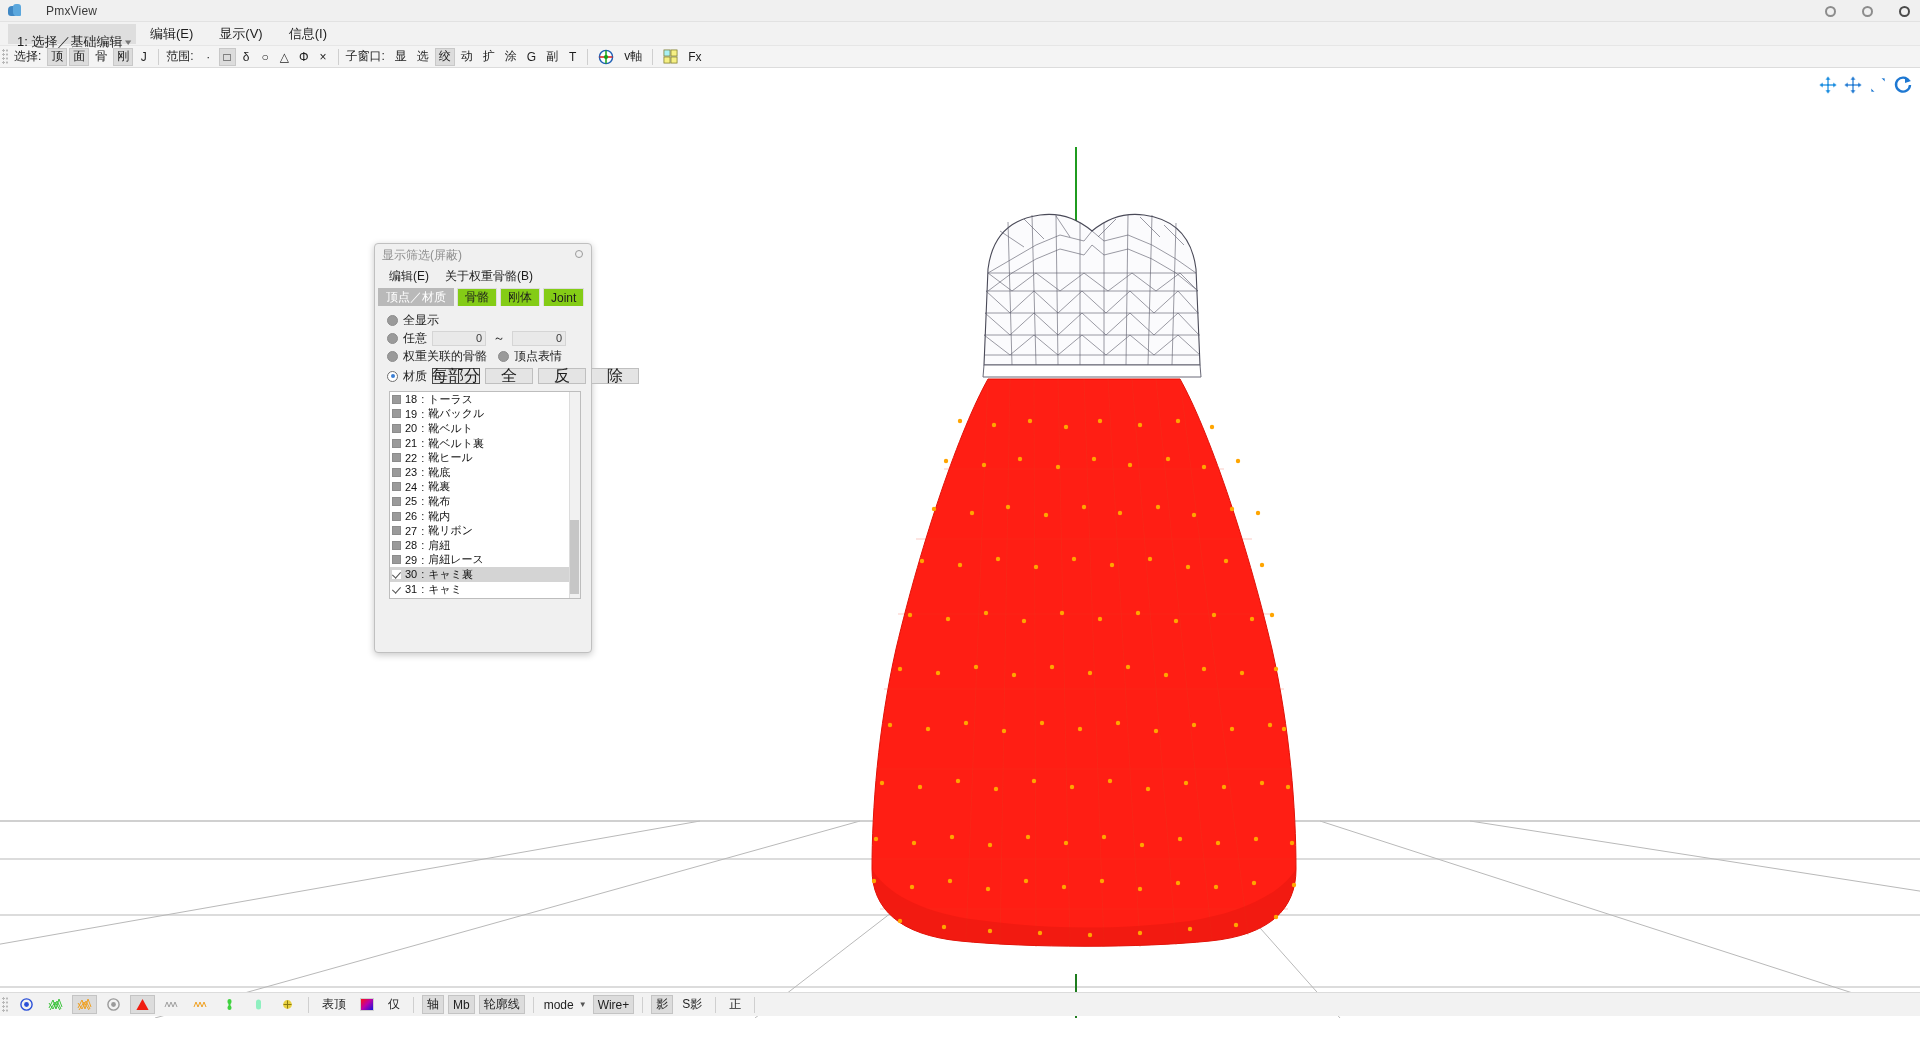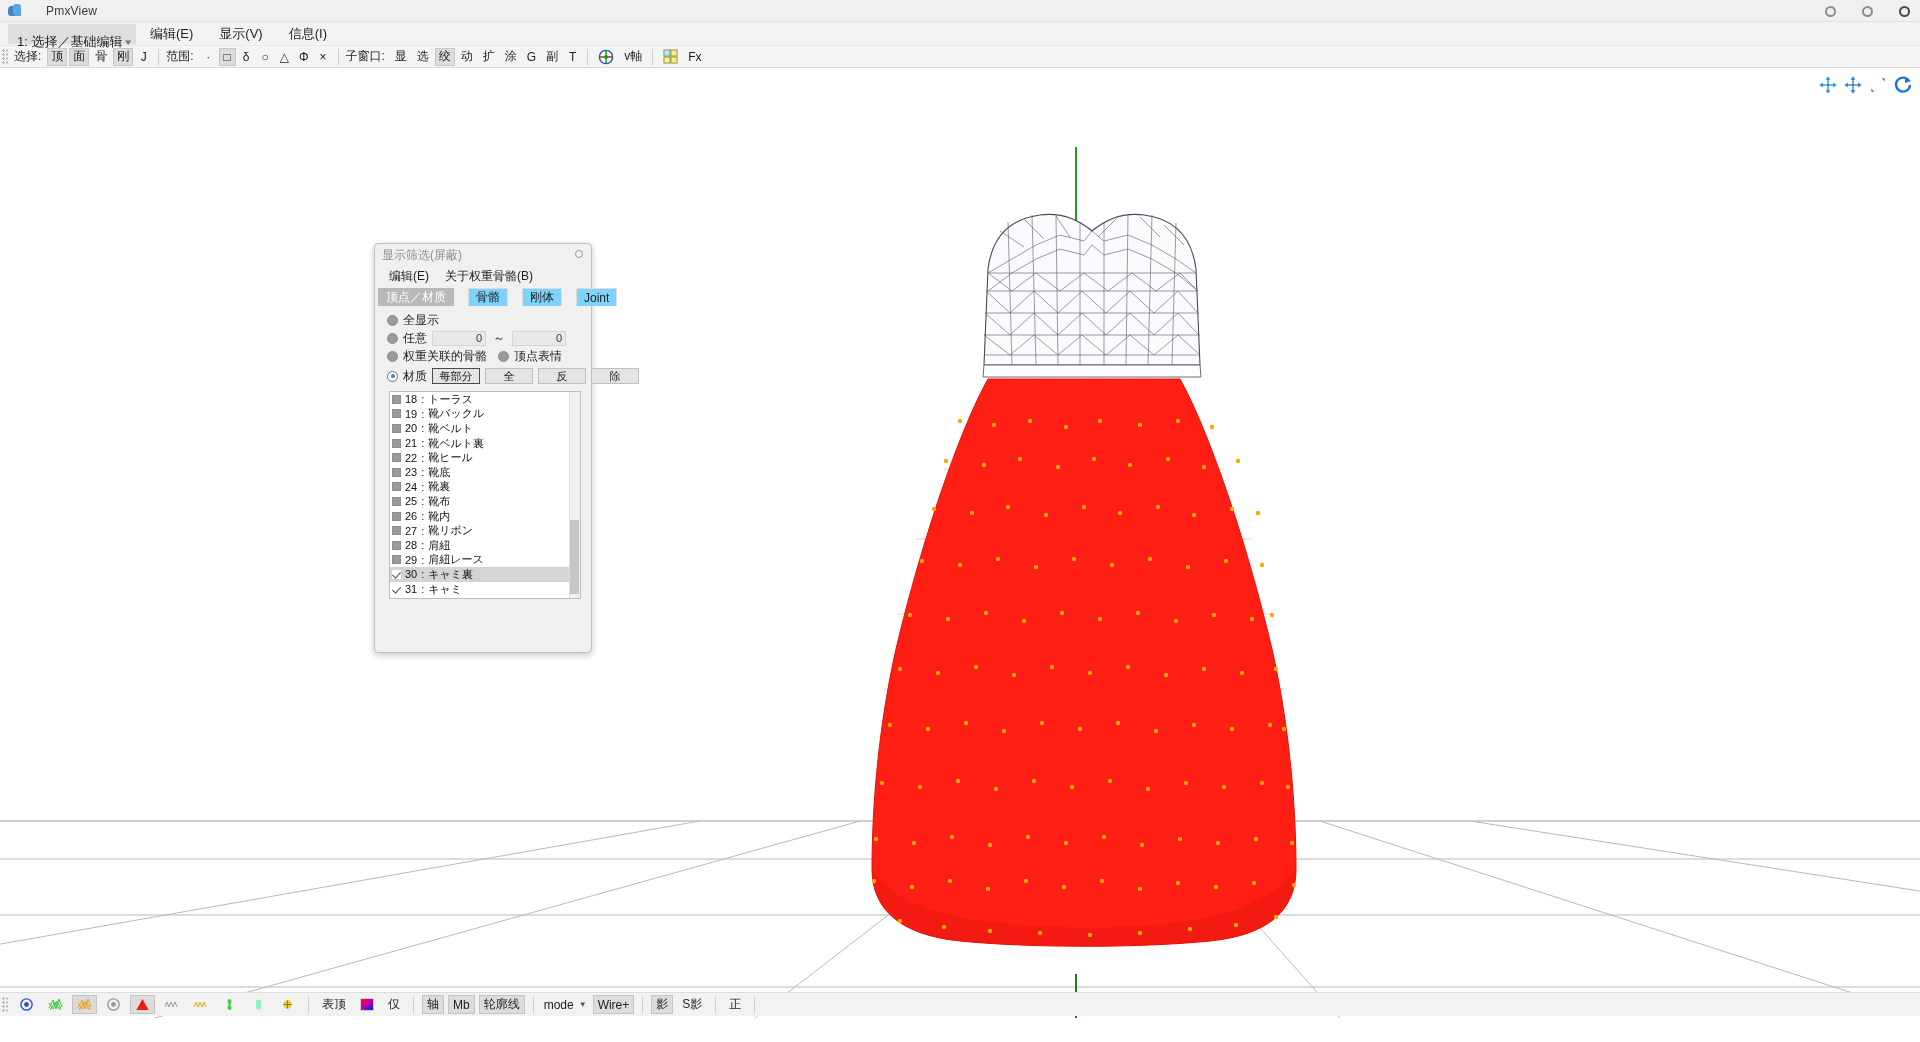--- a/index.html
+++ b/index.html
@@ -182,30 +182,30 @@
     height: 20px;
     display: flex; align-items: center;
     padding-left: 14px;
     gap: 16px;
   }
   #fd-menubar .fd-menu { font-size: 12px; color: #1d1d1d; white-space: nowrap; }
 
   #fd-tabs {
     display: flex;
     padding: 0 3px;
-    gap: 14px;
+    gap: 3px;
     height: 20px;
     align-items: flex-end;
   }
   .fd-tab {
     height: 18px;
     padding: 0 7px;
     display: flex; align-items: center;
     font-size: 12px;
-    background: #7dd3fc;
+    background: #84cc16;
     color: #1d1d1d;
     border: 1px solid #dcdcdc;
     border-bottom: none;
     white-space: nowrap;
   }
   .fd-tab.active {
     background: #b9b9b9;
     color: #ffffff;
     border-color: #b9b9b9;
   }
@@ -246,21 +246,21 @@
     font-family: "Liberation Sans", sans-serif;
   }
   .tilde { font-size: 12px; color: #1d1d1d; padding: 0 2px; }
   .mini-btn {
     height: 16px;
     min-width: 18px;
     padding: 0 23px;
     display: inline-flex; align-items: center; justify-content: center;
     background: #e4e4e4;
     border: 1px solid #bfbfbf;
-    font-size: 11px;
+    font-size: 16px;
     color: #1d1d1d;
     white-space: nowrap;
   }
   .mini-btn.strong { border: 1px solid #4a4a4a; background: #e4e4e4; }
 
   #mat-list {
     margin: 4px 6px 0 14px;
     width: 192px;
     height: 208px;
     background: #ffffff;

